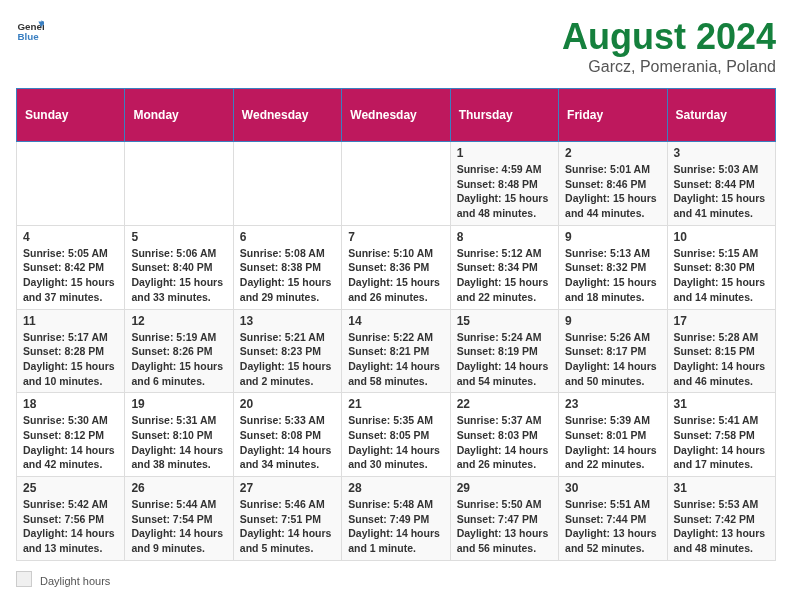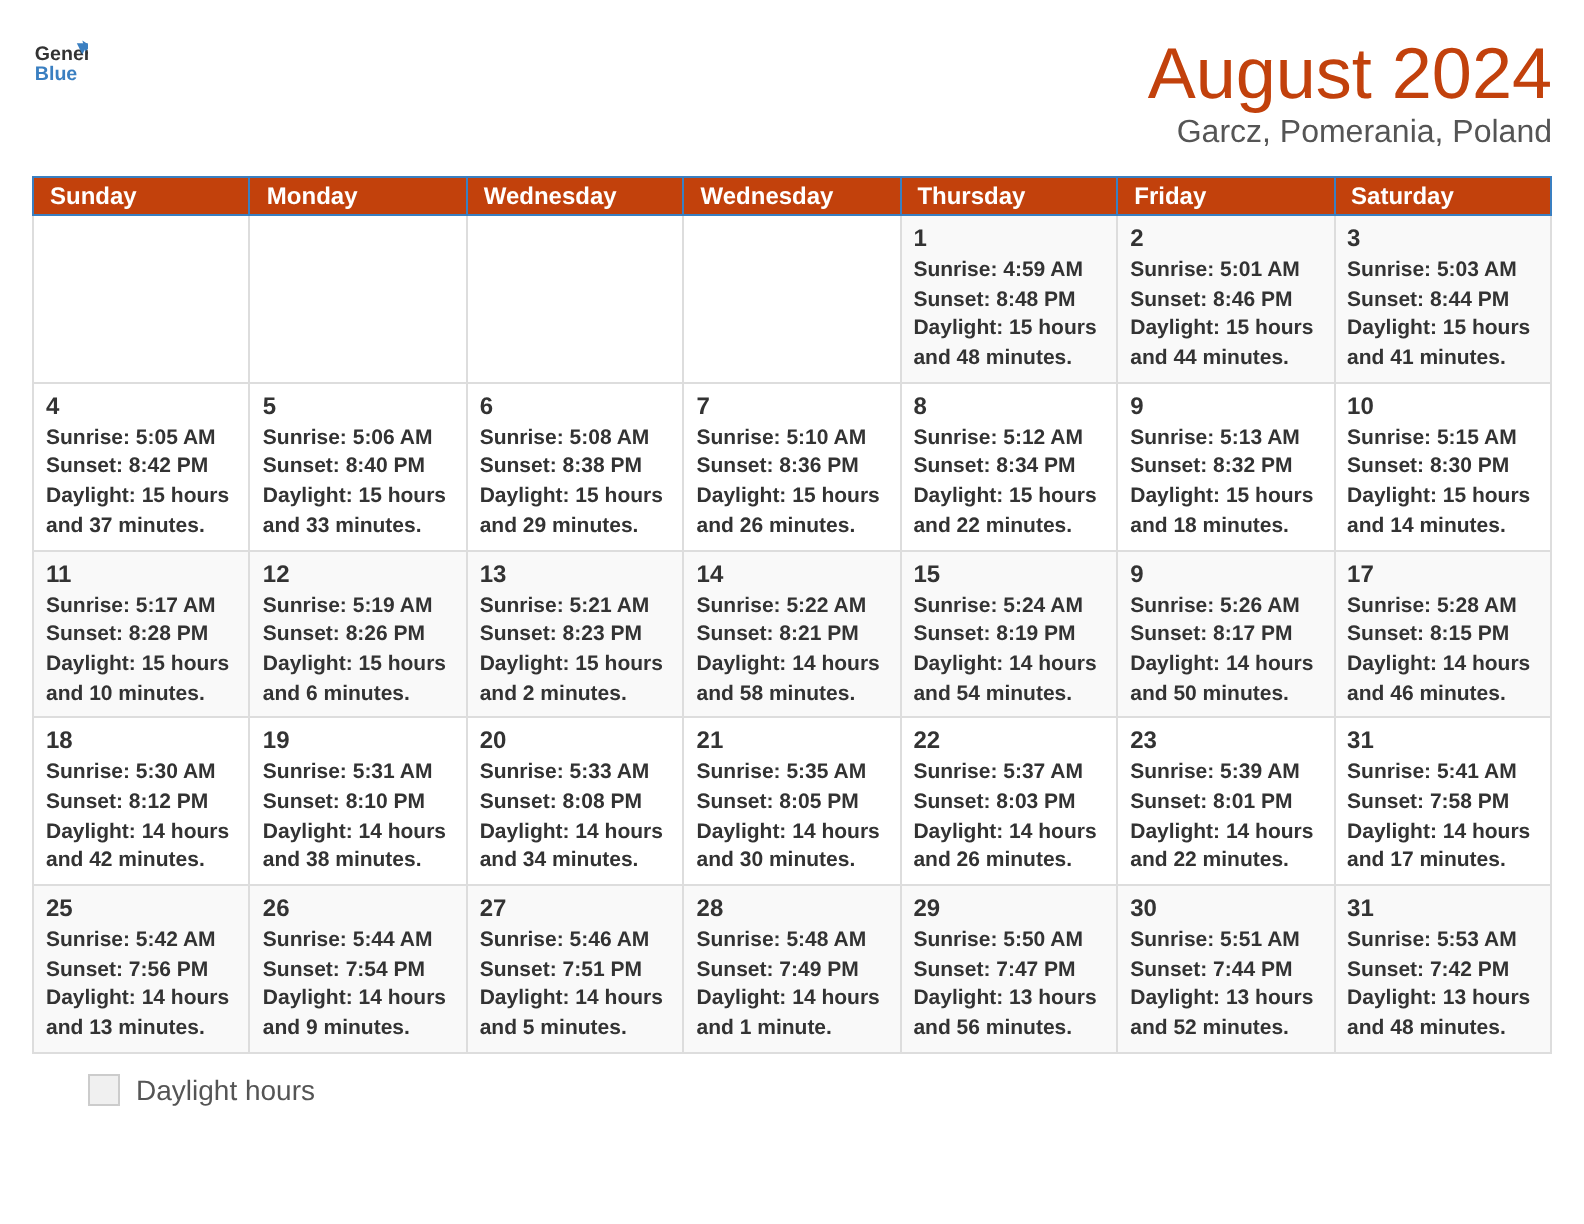--- a/index.html
+++ b/index.html
@@ -23,37 +23,37 @@
     }
     .logo-icon {
       width: 28px;
       height: 28px;
     }
     .title-block {
       text-align: right;
     }
     .month-title {
       font-size: 36px;
-      font-weight: normal;
-      color: #c2410c;
+      font-weight: bold;
+      color: #15803d;
     }
     .location {
       font-size: 16px;
       color: #555;
     }
     .calendar {
       width: 100%;
       border-collapse: collapse;
       font-size: 11px;
     }
     .calendar th {
-      background: #c2410c;
+      background: #be185d;
       color: #fff;
       text-align: left;
-      padding: 2px 8px;
+      padding: 19px 8px;
       font-weight: bold;
       font-size: 12px;
       border: 1px solid #3a7fc1;
     }
     .calendar td {
       border: 1px solid #ddd;
       vertical-align: top;
       padding: 4px 6px;
       width: 108px;
       min-height: 80px;
@@ -78,23 +78,22 @@
       font-weight: bold;
     }
     .empty-cell {
       background: #fff !important;
     }
     .legend {
       margin-top: 10px;
       display: flex;
       align-items: flex-end;
       gap: 8px;
-      font-size: 14px;
+      font-size: 11px;
       color: #555;
-      margin-left: 28px;
     }
     .legend-box {
       width: 16px;
       height: 16px;
       background: #f0f0f0;
       border: 1px solid #ccc;
       display: inline-block;
     }
   </style>
 </head>

